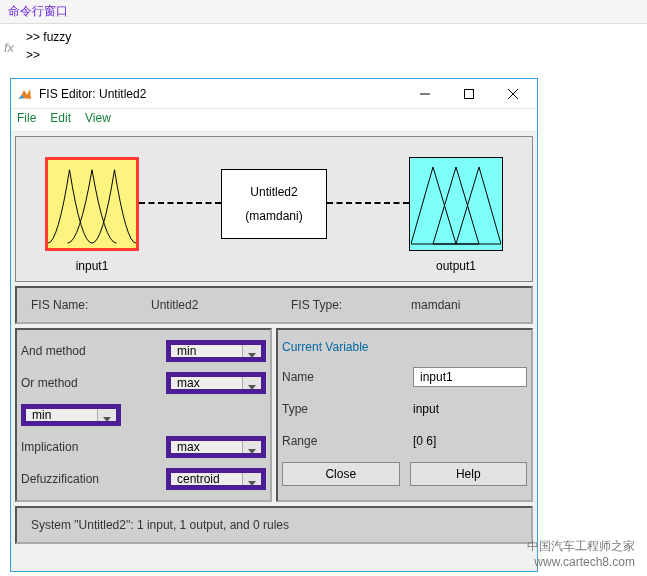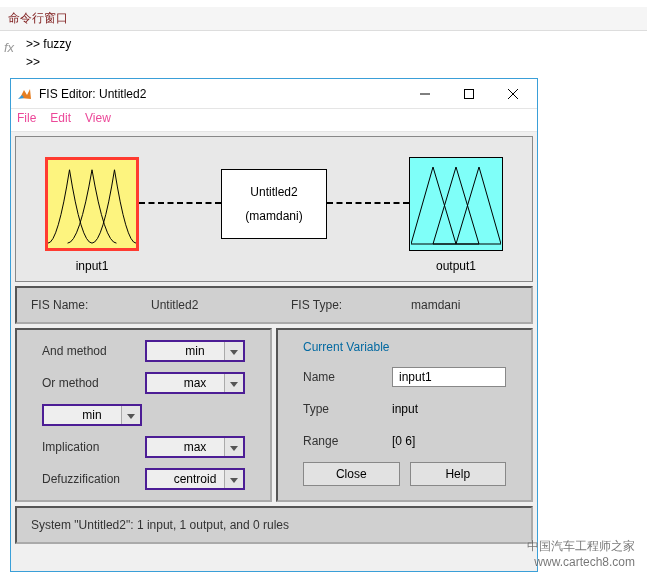--- a/index.html
+++ b/index.html
@@ -1,55 +1,55 @@
 <!DOCTYPE html>
 <html><head>
 <meta charset="utf-8">
 <style>
 * { box-sizing: border-box; margin: 0; padding: 0; font-family: "Microsoft YaHei", "Segoe UI", sans-serif; font-size: 12px; }
 body { width: 647px; height: 576px; background: #fff; position: relative; overflow: hidden; }
 
-.command-title { background: #f5f5f5; color: #7f1d1d; padding: 3px 8px; border-bottom: 1px solid #ddd; margin-top: 7px; }
+.command-title { background: #f5f5f5; color: #6d28d9; padding: 3px 8px; border-bottom: 1px solid #ddd; }
 .command-area { padding: 4px 0 4px 26px; }
 .cmd-line { color: #000; line-height: 18px; }
 .fx-icon { position: absolute; left: 4px; top: 40px; font-style: italic; color: #999; font-size: 13px; }
 
 .editor-window { position: absolute; left: 10px; top: 78px; width: 528px; height: 494px; border: 1px solid #3a9fd8; background: #f0f0f0; display: flex; flex-direction: column; }
 .titlebar { background: #fff; height: 30px; display: flex; align-items: center; padding: 0 2px 0 6px; border-bottom: 1px solid #e5e5e5; }
 .app-icon { width: 16px; height: 16px; margin-right: 6px; }
 .title-text { flex: 1; color: #000; }
 .winbtns { display: flex; }
 .winbtn { width: 44px; height: 28px; display: flex; align-items: center; justify-content: center; color: #000; font-size: 14px; }
 .winbtn svg { width: 10px; height: 10px; }
 
 .menubar { background: #fff; padding: 2px 6px 6px; display: flex; gap: 14px; border-bottom: 1px solid #e5e5e5; }
-.menuitem { color: #ec4899; }
+.menuitem { color: #15803d; }
 
 .diagram { background: #e8e8e8; padding: 20px 14px 8px; border: 1px solid #888; margin: 4px; display: flex; flex-direction: column; align-items: center; }
 .diagram-row { display: flex; align-items: center; justify-content: center; width: 100%; }
 .node-wrap { display: flex; flex-direction: column; align-items: center; }
 .node-box { width: 94px; height: 94px; border: 1px solid #000; display: flex; align-items: center; justify-content: center; position: relative; }
 .input-box { background: #fdf47f; border: 3px solid #ff3b30; }
 .center-box { background: #fff; width: 106px; height: 70px; flex-direction: column; gap: 10px; text-align: center; display: flex; align-items: center; justify-content: center; }
 .output-box { background: #7ffff9; }
 .node-label { margin-top: 8px; color: #000; }
 .connector { width: 82px; border-top: 2px dashed #000; height: 0; margin-top: -24px; }
 
 .mf-svg { width: 90px; height: 90px; }
 
 .fis-info { background: #d0d0d0; border: 2px inset #aaa; margin: 0 4px; padding: 10px 14px; display: flex; gap: 34px; }
 .fis-info > div { flex: 1; display: flex; }
 .fis-label { color: #333; width: 120px; }
 .fis-val { color: #333; }
 
 .lower { display: flex; margin: 4px; gap: 4px; }
-.panel { flex: 1; background: #d0d0d0; border: 2px inset #aaa; padding: 10px 25px; }
+.panel { flex: 1; background: #d0d0d0; border: 2px inset #aaa; padding: 10px 4px; }
 .panel-row { display: flex; align-items: center; margin-bottom: 10px; height: 22px; }
 .panel-label { flex: 1; color: #333; }
-.dd { width: 100px; height: 22px; background: #eee; border: 2px solid #4c1d95; display: flex; align-items: center; padding: 0 6px; position: relative; justify-content: center; }
+.dd { width: 100px; height: 22px; background: #eee; border: 5px solid #4c1d95; display: flex; align-items: center; padding: 0 6px; position: relative; }
 .dd::after { content: ""; position: absolute; right: 0; top: 0; width: 18px; height: 100%; border-left: 1px solid #aaa; background: #e5e5e5; }
 .dd-arrow { position: absolute; right: 5px; top: 8px; width: 0; height: 0; border-left: 4px solid transparent; border-right: 4px solid transparent; border-top: 5px solid #555; z-index: 1; }
 .textfield { width: 114px; height: 20px; background: #fff; border: 1px solid #888; padding: 2px 6px; }
 .panel-heading { color: #0369a1; margin-bottom: 12px; }
 .btn-row { display: flex; gap: 10px; margin-top: 4px; }
 .btn { flex: 1; height: 24px; background: #e2e2e2; border: 1px solid #888; display: flex; align-items: center; justify-content: center; }
 
 .status { background: #d0d0d0; border: 2px inset #aaa; margin: 0 4px 4px; padding: 10px 14px; color: #333; }
 
 .watermark { position: absolute; right: 12px; bottom: 6px; color: rgba(0,0,0,0.55); text-align: right; font-size: 14px; font-family: "KaiTi", serif; line-height: 16px; text-shadow: 0 0 2px #fff; }

